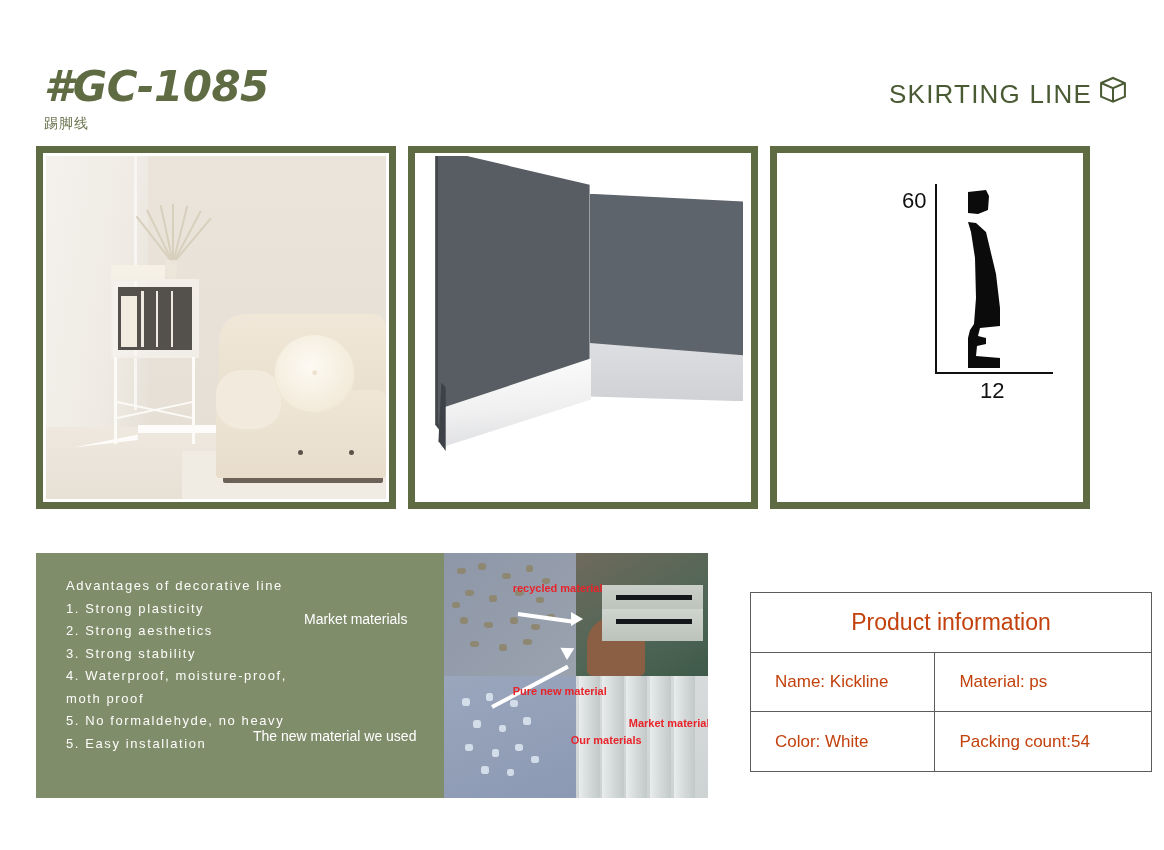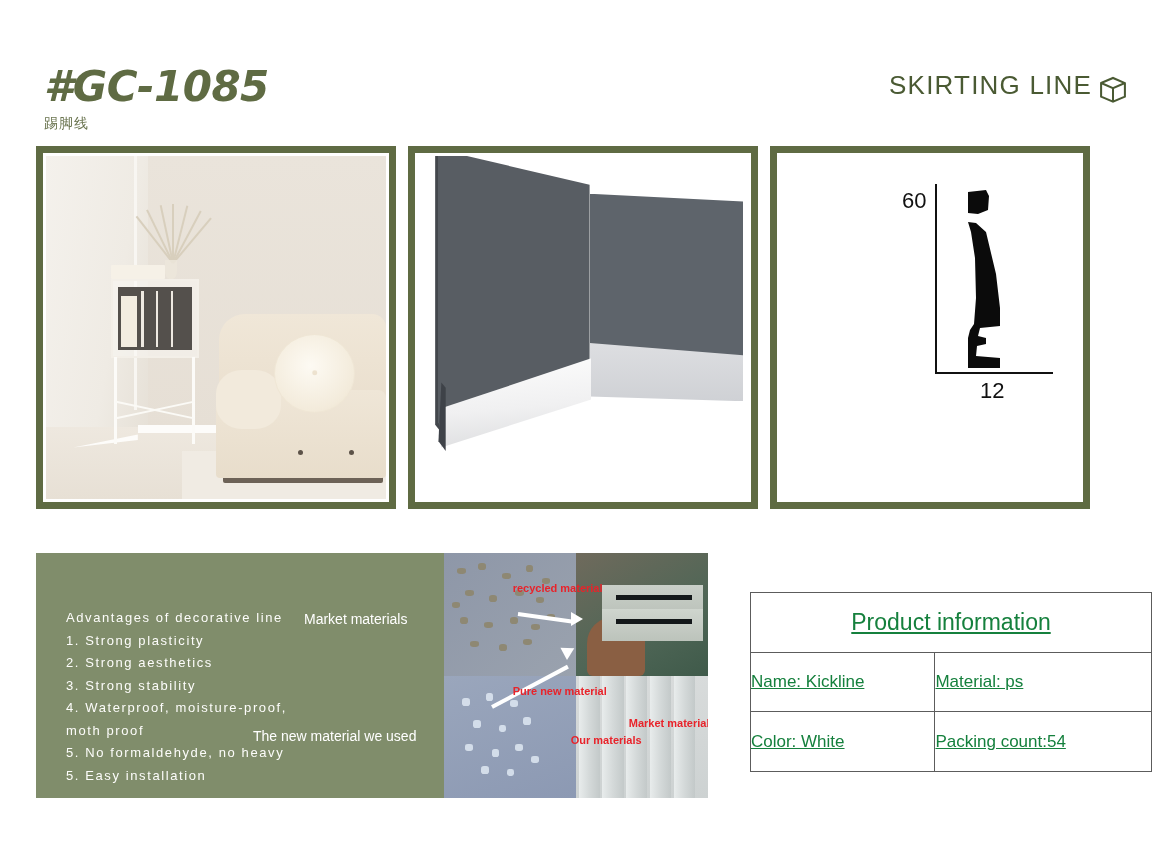--- a/index.html
+++ b/index.html
@@ -13,21 +13,21 @@
 
   
   #header-title-block { position:absolute; left:44px; top:62px; }
   #sku-title {
     font-size:42px; font-weight:bold; color:#5f6b43;
     letter-spacing:-0.5px; font-style:italic;
     font-family:"DejaVu Sans", sans-serif;
   }
   #sku-subtitle { font-size:14px; color:#6b7550; margin-top:4px; letter-spacing:1px; }
 
-  #header-right { position:absolute; right:34px; top:72px; display:flex; align-items:flex-start; gap:4px; }
+  #header-right { position:absolute; right:34px; top:72px; display:flex; align-items:center; gap:4px; }
   #skirting-line-label {
     font-size:26px; color:#4a5a33; letter-spacing:1.2px;
     font-family:"Liberation Sans", sans-serif; line-height:1;
   }
   #box-icon { width:34px; height:34px; margin-bottom:10px; }
 
   
   .panel {
     position:absolute; border:7px solid #5f6b43; background:#fff;
     padding:3px;
@@ -116,21 +116,21 @@
     font-family:"Liberation Sans", sans-serif; }
   .dim-label-12 { position:absolute; left:200px; top:222px; font-size:22px; color:#111;
     font-family:"Liberation Sans", sans-serif; }
   .profile { position:absolute; left:176px; top:32px; }
 
   
   #advantages-panel {
     position:absolute; left:36px; top:553px; width:672px; height:245px;
     background:#808d6b; overflow:hidden;
   }
-  #advantages-list { position:absolute; left:30px; top:22px; width:410px;margin-top:32px; }
+  #advantages-list { position:absolute; left:30px; top:22px; width:410px; }
   #advantages-list div {
     color:#fdfdfb; font-size:13px; letter-spacing:1.6px; line-height:22.5px;
     white-space:nowrap;
   }
   .adv-note {
     position:absolute; color:#ffffff; font-size:14px; white-space:nowrap;
     font-family:"Liberation Sans", sans-serif;
   }
   #note-market { left:304px; top:611px; }
   #note-new    { left:253px; top:728px; }
@@ -162,24 +162,23 @@
     position:absolute; color:#e8232a; font-size:11px; white-space:nowrap; font-weight:bold;
     font-family:"Liberation Sans", sans-serif;
   }
 
   
   #product-table {
     position:absolute; left:750px; top:592px; width:402px; height:180px;
     border-collapse:collapse;
   }
   #product-table td {
-    border:1.4px solid #5c5c5c; font-size:17px; color:#15803d;
-    padding:4px 0; vertical-align:middle;
+    border:1.4px solid #5c5c5c; font-size:17px; color:#c2410c;
+    padding:4px 24px; vertical-align:middle;
     font-family:"Liberation Sans", sans-serif;
-    text-decoration:underline;
   }
   #product-table .th-cell { text-align:center; font-size:23px; height:40px; }
   #product-table .col-l { width:46%; }
   #product-table tr { height:46px; }
   .cell-small { font-size:15px; }
 </style>
 </head>
 <body>
 
 <div id="header-title-block">

